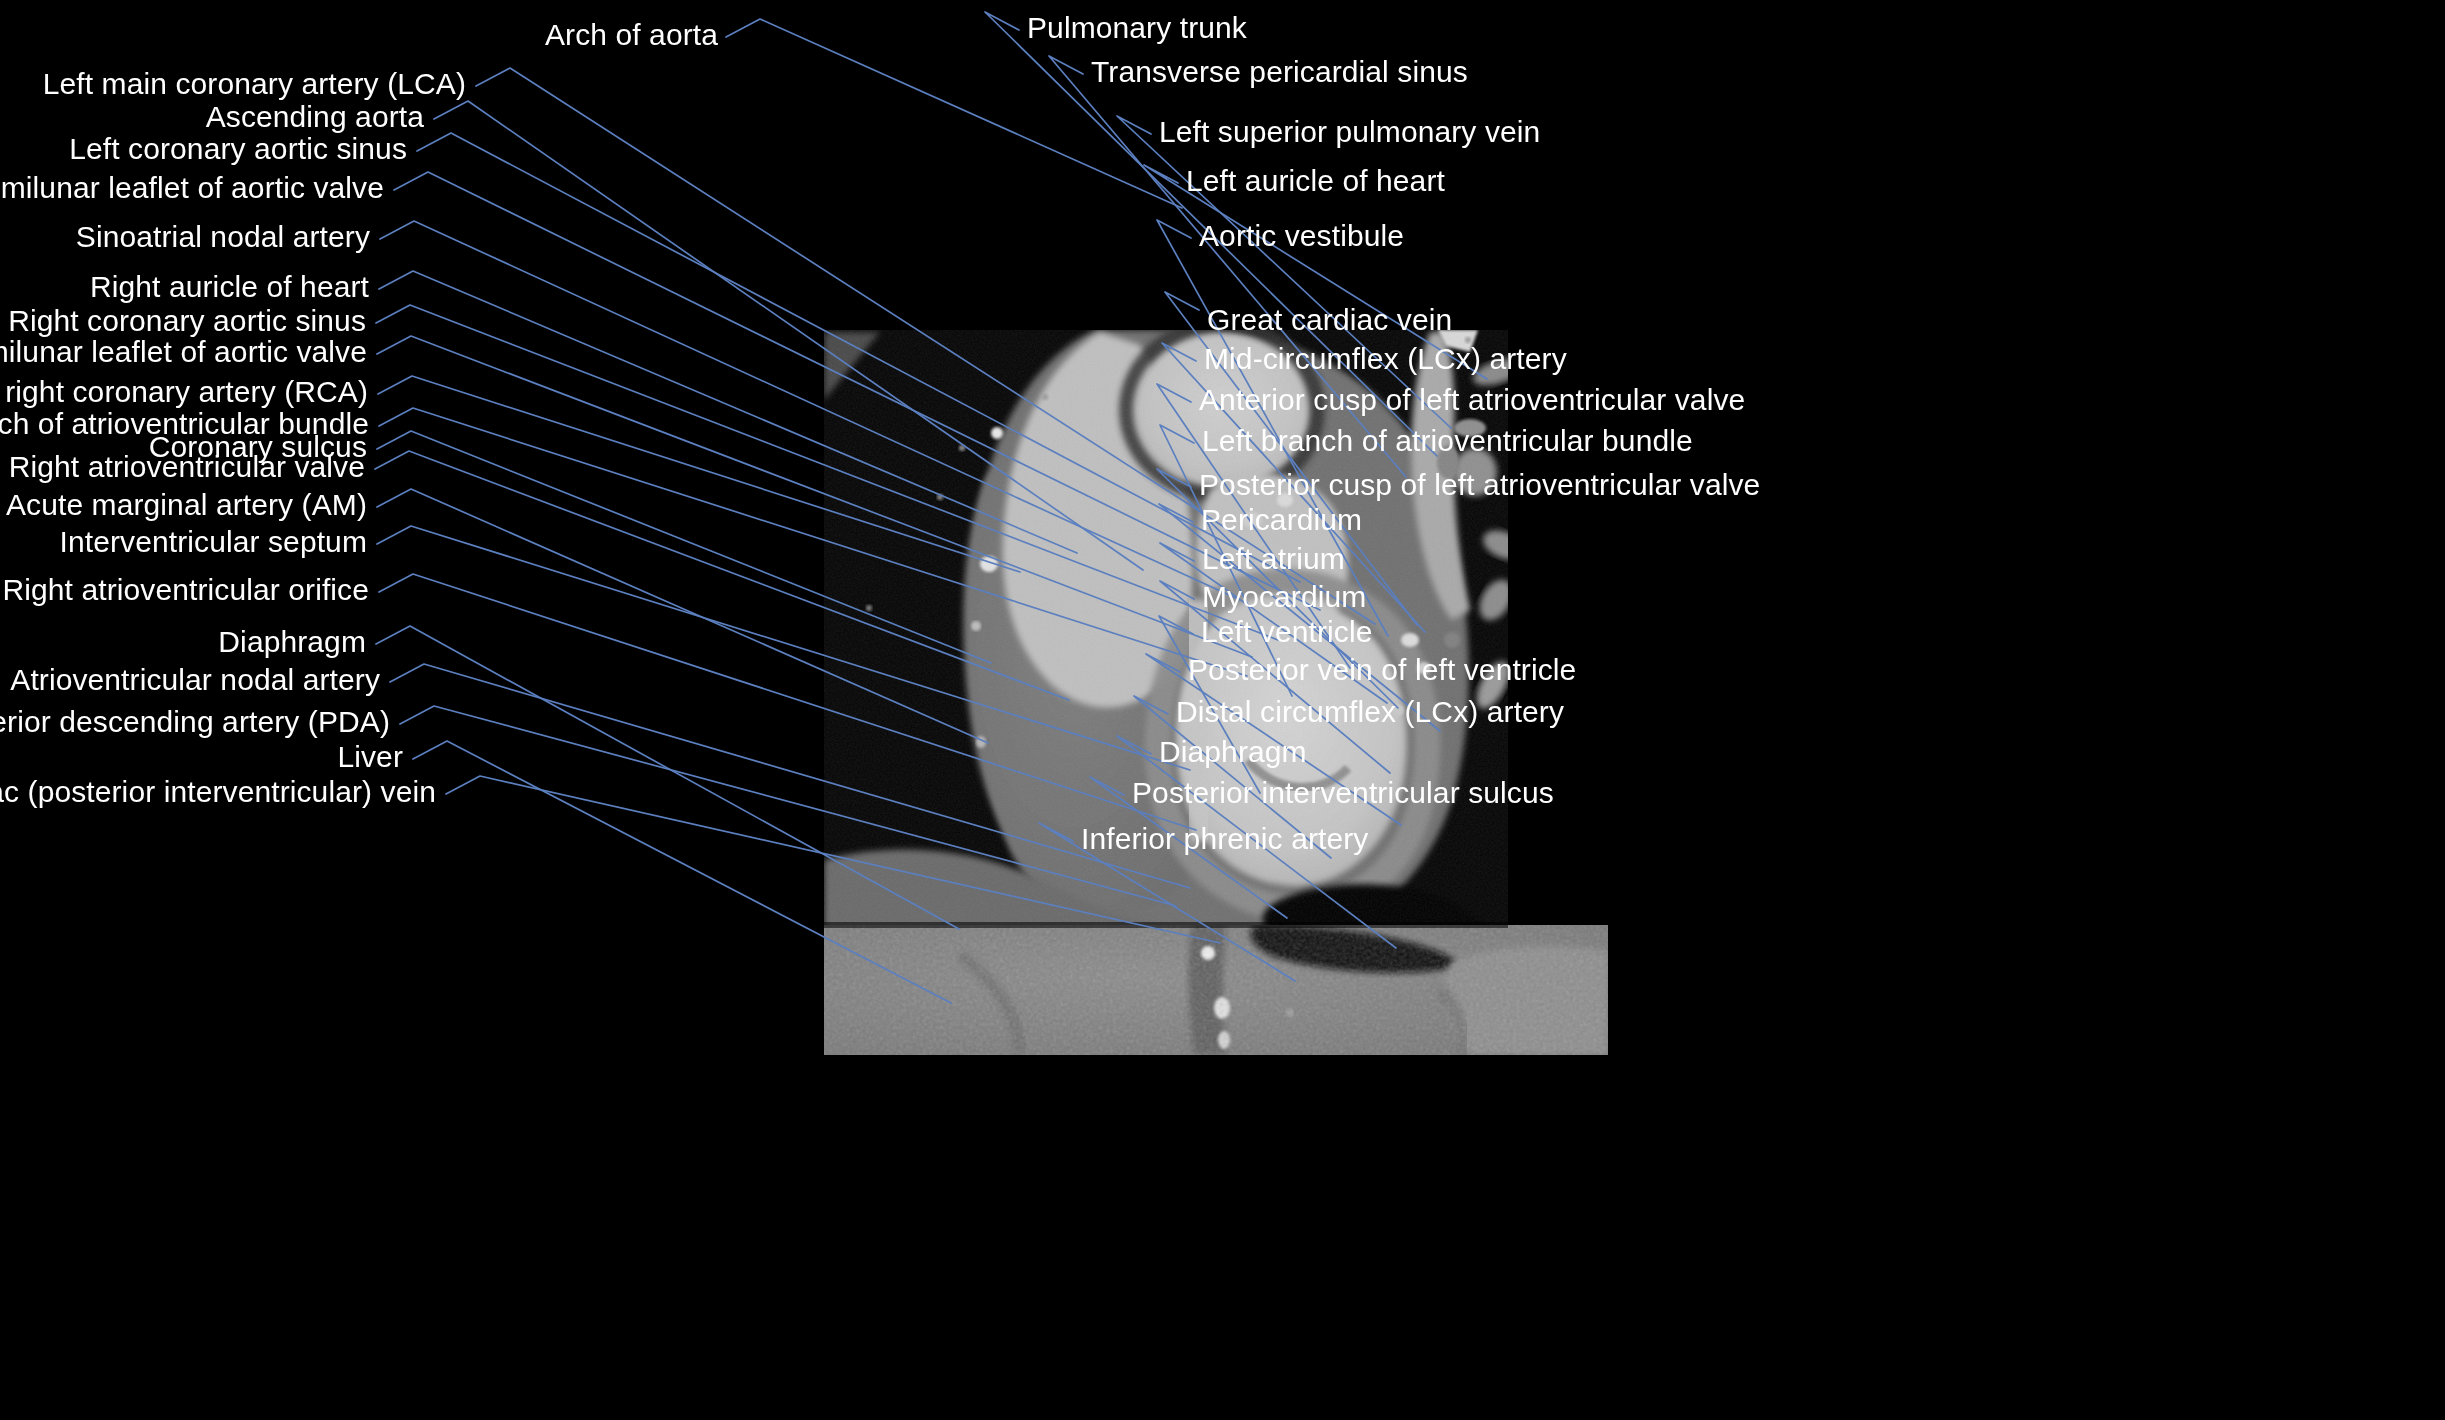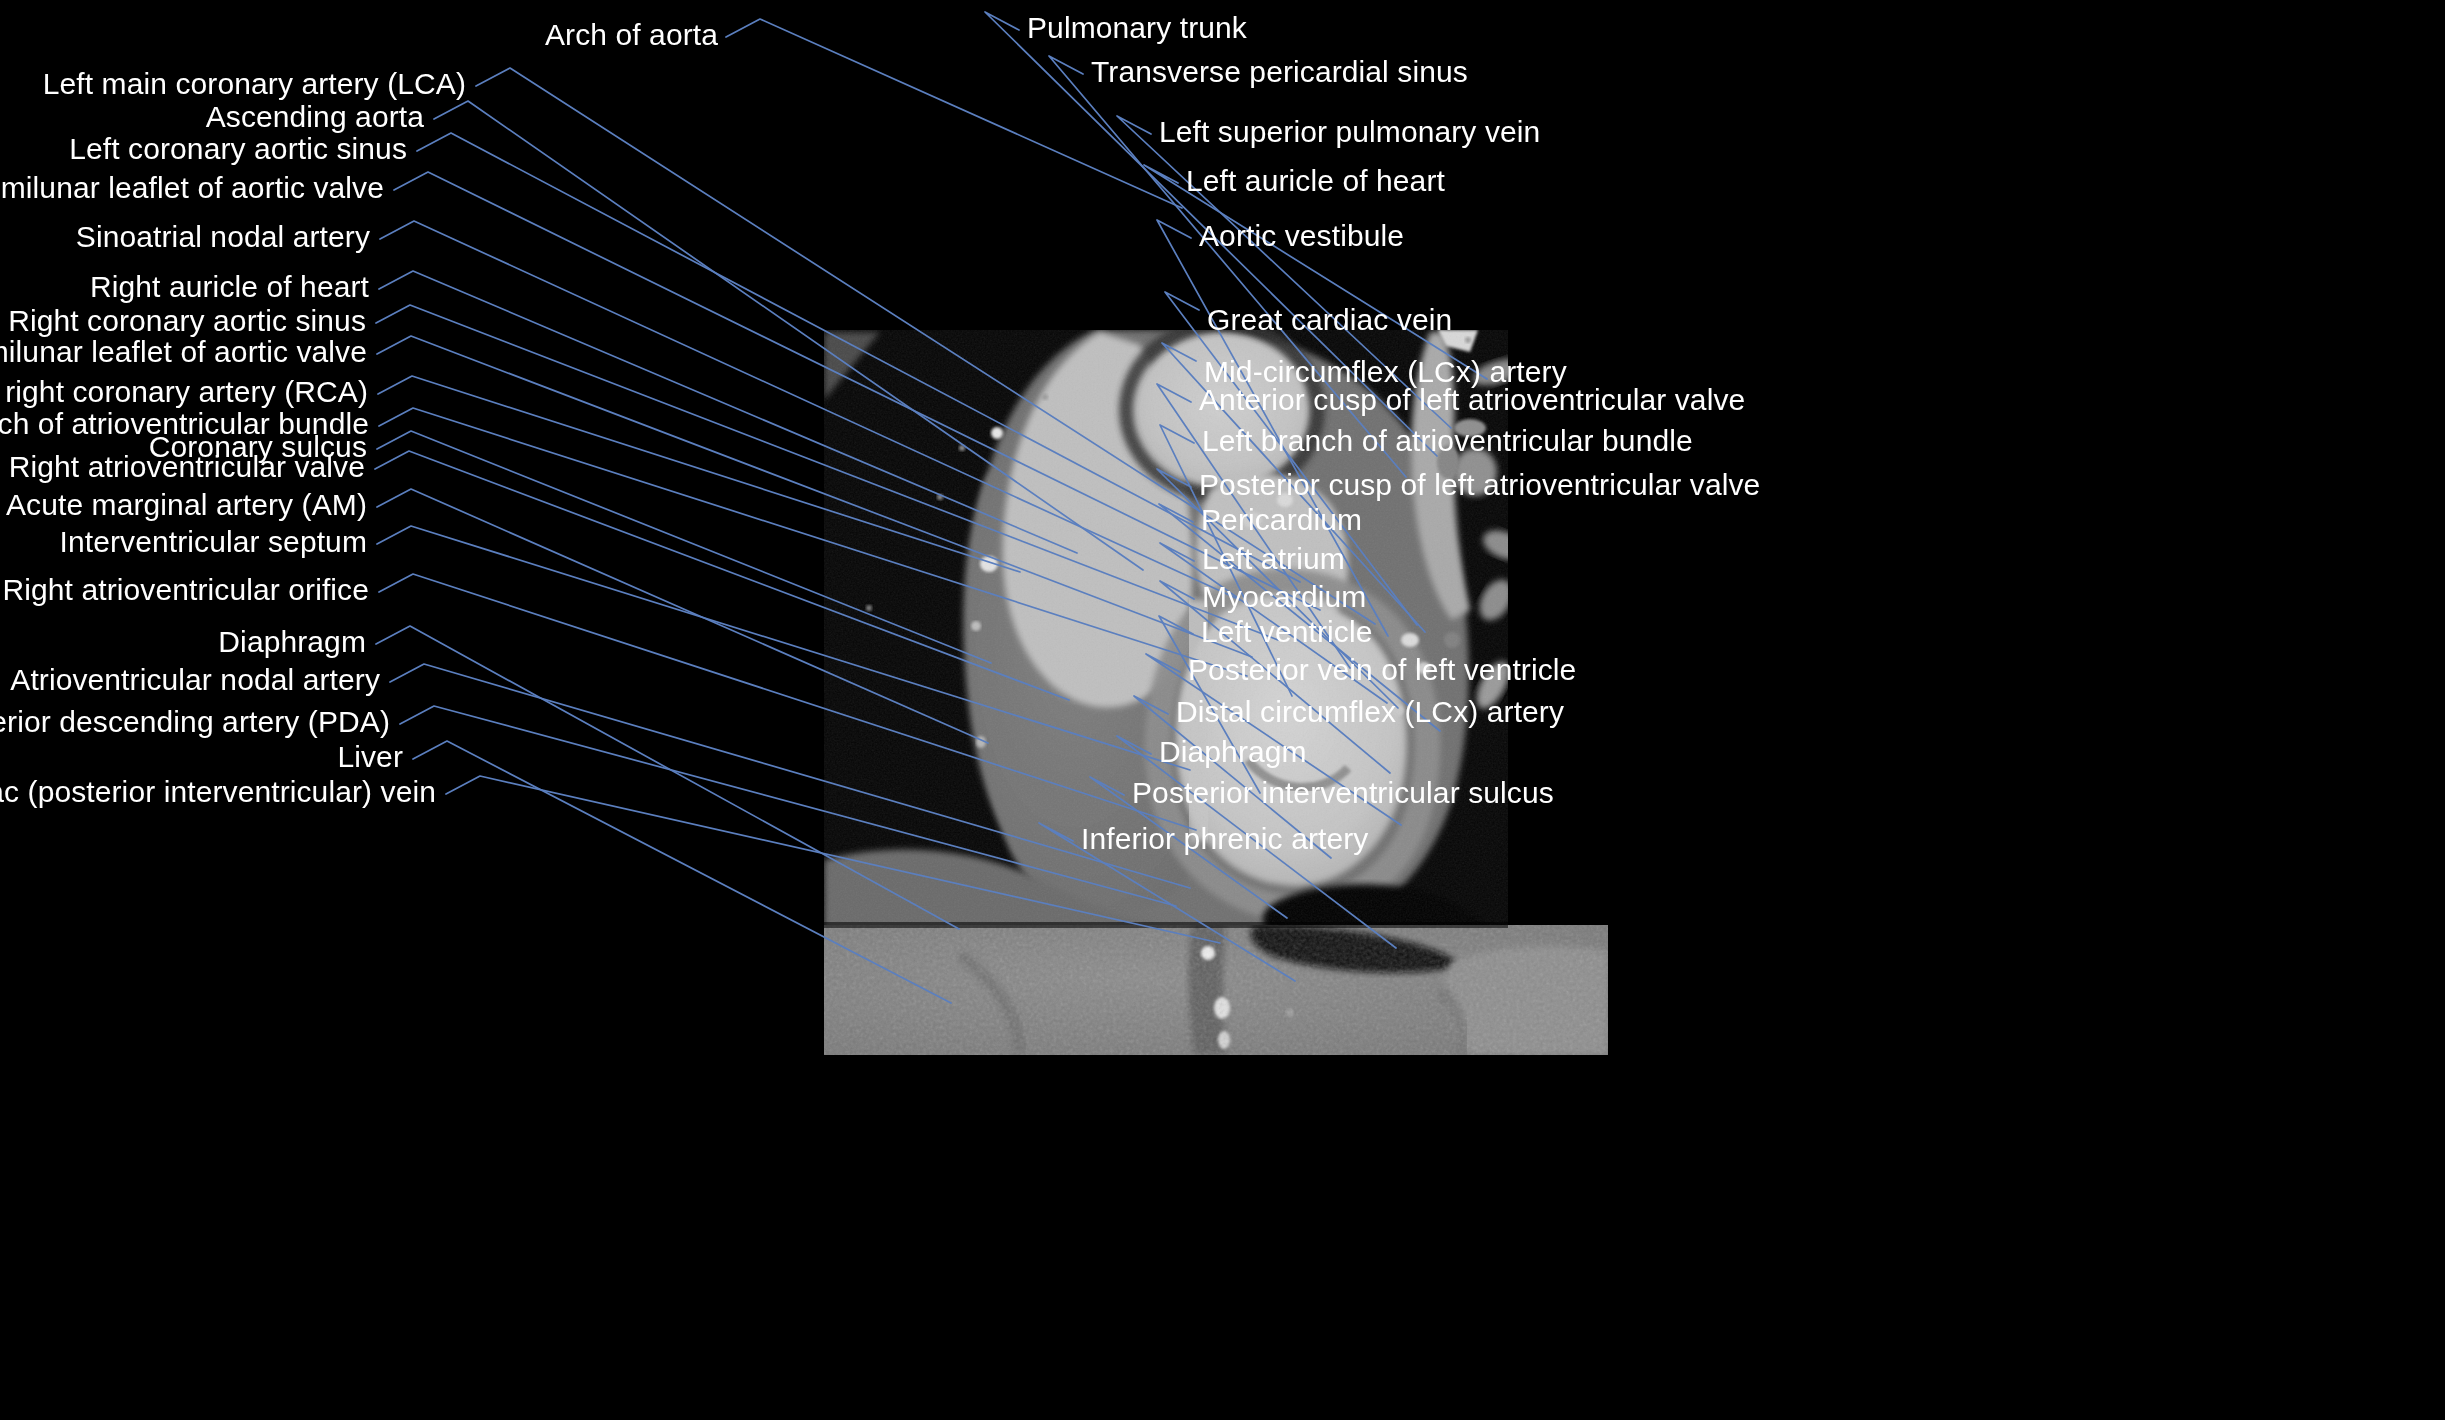--- a/index.html
+++ b/index.html
@@ -247,21 +247,21 @@
       <div class="lbl l" style="right: 2042px; top: 740px;">Liver</div>
       <div class="lbl l" style="right: 2009px; top: 775px;">Middle cardiac (posterior interventricular) vein</div>
     </div>
   <div id="labels-right">
       <div class="lbl r" style="left: 1027px; top: 11px;">Pulmonary trunk</div>
       <div class="lbl r" style="left: 1091px; top: 55px;">Transverse pericardial sinus</div>
       <div class="lbl r" style="left: 1159px; top: 115px;">Left superior pulmonary vein</div>
       <div class="lbl r" style="left: 1186px; top: 164px;">Left auricle of heart</div>
       <div class="lbl r" style="left: 1199px; top: 219px;">Aortic vestibule</div>
       <div class="lbl r" style="left: 1207px; top: 303px;">Great cardiac vein</div>
-      <div class="lbl r" style="left: 1204px; top: 342px; margin-top: 13px;">Mid-circumflex (LCx) artery</div>
+      <div class="lbl r" style="left: 1204px; top: 342px;">Mid-circumflex (LCx) artery</div>
       <div class="lbl r" style="left: 1199px; top: 383px;">Anterior cusp of left atrioventricular valve</div>
       <div class="lbl r" style="left: 1202px; top: 424px;">Left branch of atrioventricular bundle</div>
       <div class="lbl r" style="left: 1199px; top: 468px;">Posterior cusp of left atrioventricular valve</div>
       <div class="lbl r" style="left: 1201px; top: 503px;">Pericardium</div>
       <div class="lbl r" style="left: 1202px; top: 542px;">Left atrium</div>
       <div class="lbl r" style="left: 1202px; top: 580px;">Myocardium</div>
       <div class="lbl r" style="left: 1201px; top: 615px;">Left ventricle</div>
       <div class="lbl r" style="left: 1188px; top: 653px;">Posterior vein of left ventricle</div>
       <div class="lbl r" style="left: 1176px; top: 695px;">Distal circumflex (LCx) artery</div>
       <div class="lbl r" style="left: 1159px; top: 735px;">Diaphragm</div>

